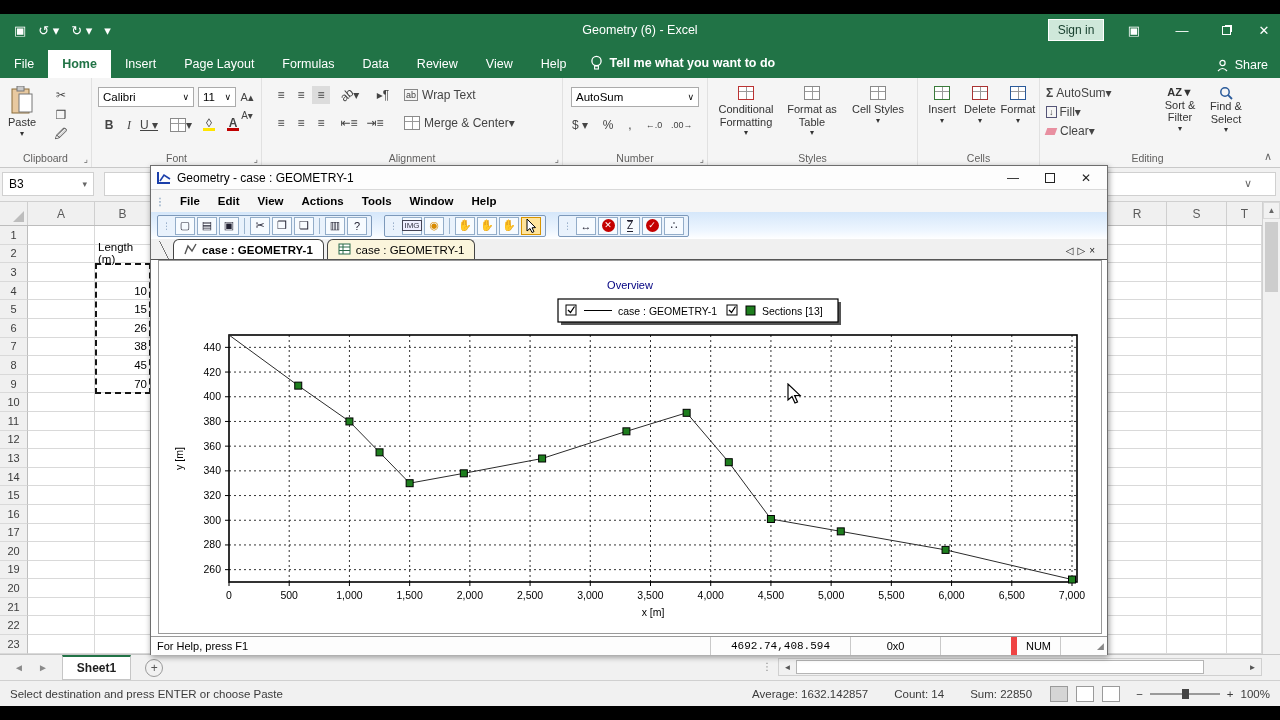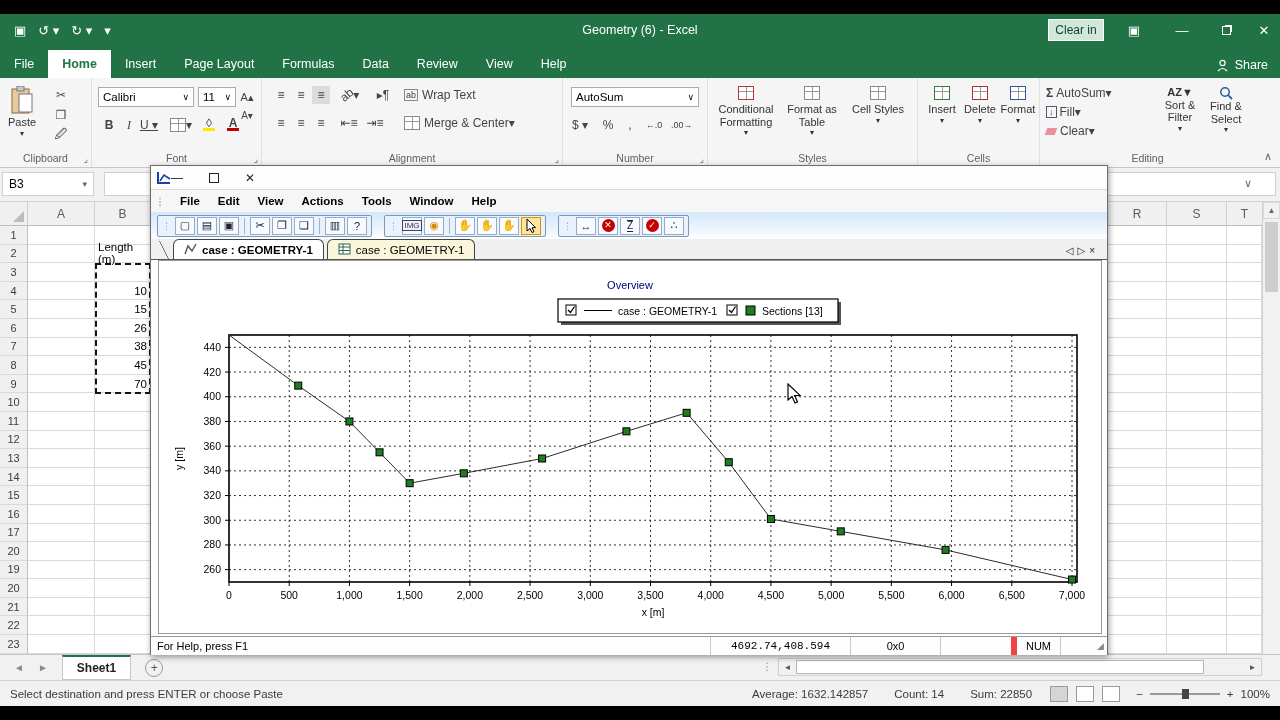--- a/index.html
+++ b/index.html
@@ -136,41 +136,48 @@
 <div class="screen">
 
   <div class="abs titlebar">
     <div class="abs qat">
       <span>▣</span>
       <span>↺ ▾</span>
       <span>↻ ▾</span>
       <span>▾</span>
     </div>
     <div class="abs title-text">Geometry (6)  -  Excel</div>
-    <div class="abs signin">Clear in</div>
+    <div class="abs signin">Sign in</div>
     <div class="abs win-ctrl" style="left:1112px">▣</div>
     <div class="abs win-ctrl" style="left:1160px">—</div>
     <div class="abs win-ctrl" style="left:1204px">
         <span class="restore-box"></span>
       </div>
     <div class="abs win-ctrl" style="left:1248px;width:32px">✕</div>
   </div>
 
   <div class="abs ribbontabs">
     <div id="ribbon-tabs-host" style="display:flex">
         <div class="rtab">File</div>
         <div class="rtab active">Home</div>
         <div class="rtab">Insert</div>
         <div class="rtab">Page Layout</div>
         <div class="rtab">Formulas</div>
         <div class="rtab">Data</div>
         <div class="rtab">Review</div>
         <div class="rtab">View</div>
         <div class="rtab">Help</div>
       </div>
+    <div class="tellme">
+      <svg width="13" height="16" viewBox="0 0 13 16">
+          <circle cx="6.5" cy="6" r="4.6" fill="none" stroke="#fff" stroke-width="1.3"></circle>
+          <rect x="4.6" y="11" width="3.8" height="3" fill="none" stroke="#fff" stroke-width="1.1"></rect>
+        </svg>
+      <span>Tell me what you want to do</span>
+    </div>
     <div class="share">
       <svg width="13" height="13" viewBox="0 0 13 13">
           <circle cx="5.5" cy="4" r="2.6" fill="none" stroke="#fff" stroke-width="1.2"></circle>
           <path d="M1 12 q4.5 -5 9 0" fill="none" stroke="#fff" stroke-width="1.2"></path>
         </svg>
       <span>Share</span>
     </div>
   </div>
 
   <div class="abs ribbon">
@@ -608,20 +615,21 @@
       <span>100%</span>
     </div>
   </div>
 
   <div class="abs child">
     <div class="ctitle">
       <svg width="14" height="13" viewBox="0 0 14 13">
           <polyline points="1,1 1,12 13,12" fill="none" stroke="#1b3faa" stroke-width="2"></polyline>
           <polyline points="3,10 7,4 13,8" fill="none" stroke="#1b3faa" stroke-width="1.6"></polyline>
         </svg>
+      <span class="t">Geometry - case : GEOMETRY-1</span>
       <div class="cbtns">
         <span>—</span>
         <span class="restore-box" style="box-shadow:none;border-color:#222;width:10px;height:10px"></span>
         <span>✕</span>
       </div>
     </div>
     <div class="cmenu">
       <span class="grip">⋮</span>
       <span id="cmenu-host" style="display:flex">
           <span class="mi">File</span>

